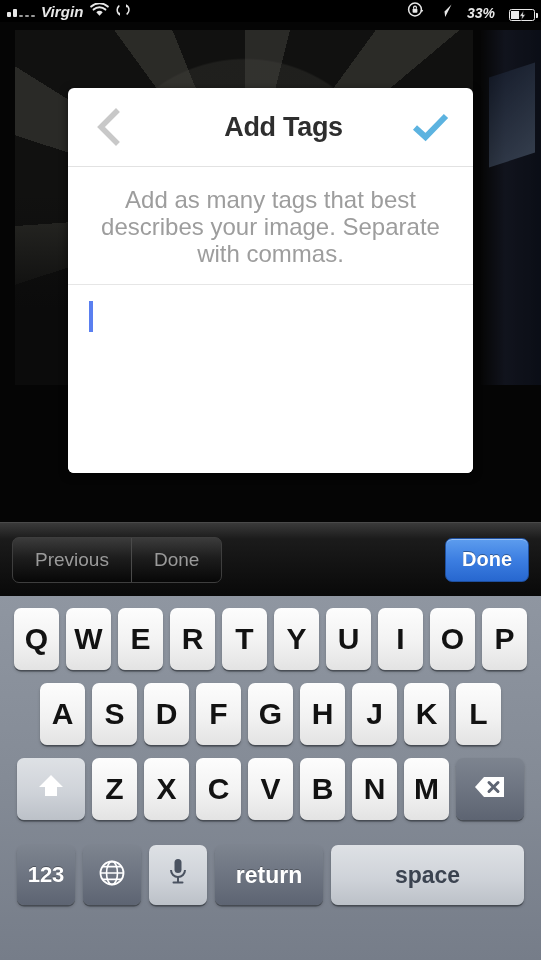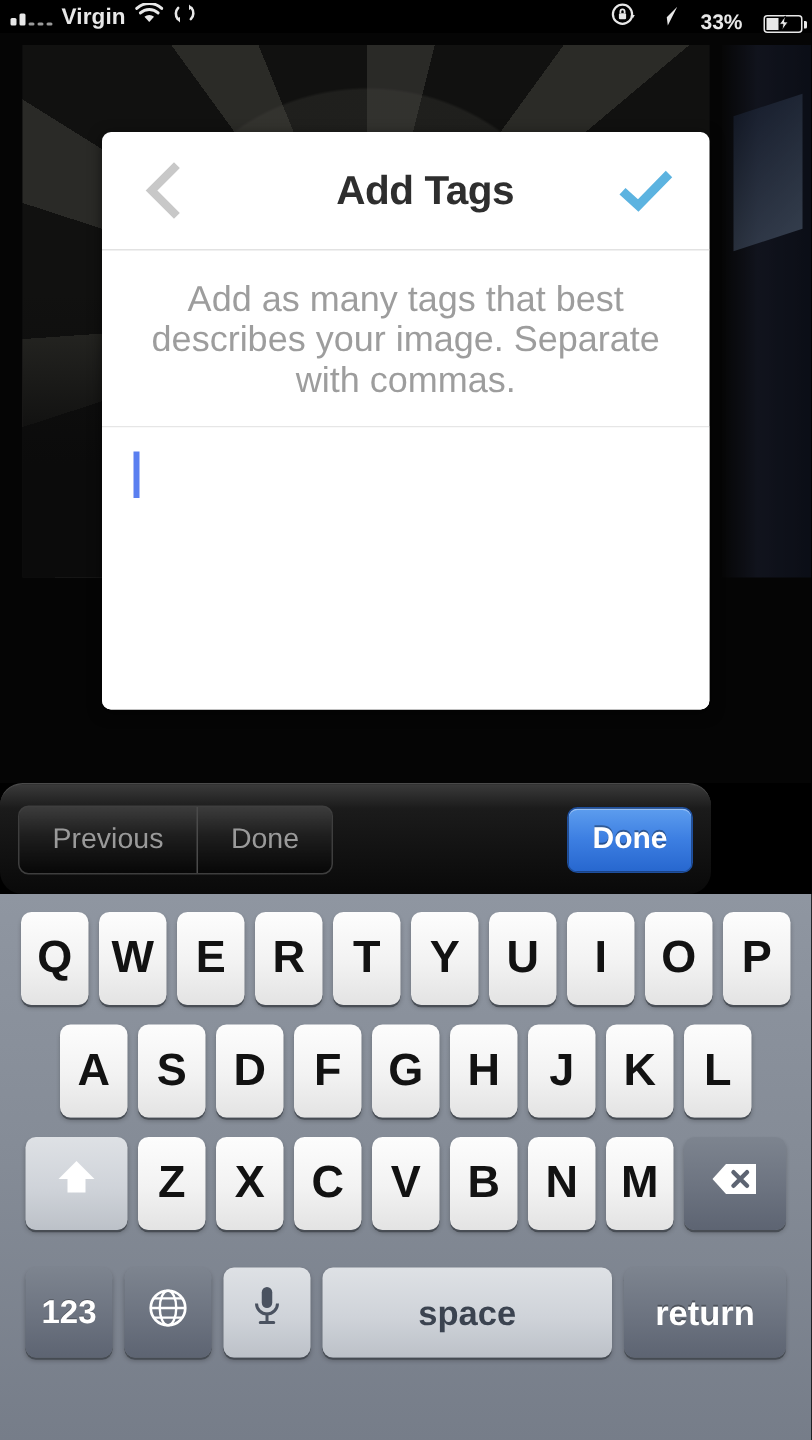--- a/index.html
+++ b/index.html
@@ -64,21 +64,21 @@
     position:absolute; left:8px; top:40px; width:46px; height:90px;
     background:linear-gradient(135deg,#2c3b5b,#8ba4c6);
     opacity:.55; transform:skewY(-18deg);
   }
 
   
   #statusbar{
     position:absolute; left:0; top:0; width:541px; height:22px;
     background:#000; color:#e8e8e8;
     display:flex; align-items:center;
-    font-size:15px; font-weight:bold;
+    font-size:15px; font-weight:bold;font-style:italic;
   }
   .sb-left{ display:flex; align-items:center; gap:6px; padding-left:7px; }
   .sb-center{ position:absolute; left:0; right:0; text-align:center; font-size:15px; font-weight:bold; }
   .sb-right{ position:absolute; right:6px; display:flex; align-items:flex-end; gap:14px; }
   .signal{ display:flex; align-items:flex-end; gap:2px; height:11px; }
   .signal i{ display:block; width:4px; background:#e8e8e8; border-radius:1px; }
   .signal i.b1{ height:5px; }
   .signal i.b2{ height:8px; }
   .signal i.d{ height:2px; background:#9a9a9a; }
   .carrier{ font-size:15px; letter-spacing:.1px; }
@@ -126,24 +126,24 @@
   .tag-input-area{
     position:relative; height:195px; background:#fff;
   }
   .caret{
     position:absolute; left:21px; top:16px; width:4px; height:31px;
     background:#5a7ff0;
   }
 
   
   #accessory{
-    position:absolute; left:0; top:522px; width:474px; height:74px;
+    position:absolute; left:0; top:522px; width:541px; height:74px;
     background:linear-gradient(180deg,#3a3a3a 0%,#1b1b1b 22%,#090909 100%);
     border-top:1px solid #4a4a4a;
-    display:flex; align-items:center; padding:0 12px;border-radius:15px;
+    display:flex; align-items:center; padding:0 12px;
   }
   .seg{
     display:flex; height:46px; border-radius:7px; overflow:hidden;
     border:1px solid #3e3e3e;
     background:linear-gradient(180deg,#3b3b3b 0%,#1d1d1d 45%,#070707 100%);
   }
   .seg .segbtn{
     display:flex; align-items:center; justify-content:center;
     padding:0 22px; font-size:19px; color:#9a9a9a; font-weight:normal;
   }
@@ -350,16 +350,16 @@
     </div>
     <div class="key mic light-special">
       <span>
         <svg width="24" height="30" viewBox="0 0 24 30">
           <rect x="8.5" y="2" width="7" height="14" rx="3.5" fill="#4a5260"></rect>
           <path d="M5 13 A7 7 0 0 0 19 13" stroke="#4a5260" stroke-width="2" fill="none"></path>
           <path d="M12 20 V25 M7.5 25.6 H16.5" stroke="#4a5260" stroke-width="2" stroke-linecap="round"></path>
         </svg>
       </span>
     </div>
+    <div class="key return dark">return</div>
     <div class="key space light-special">space</div>
-    <div class="key return dark">return</div>
   </div>
 </div>
 
 </body></html>

